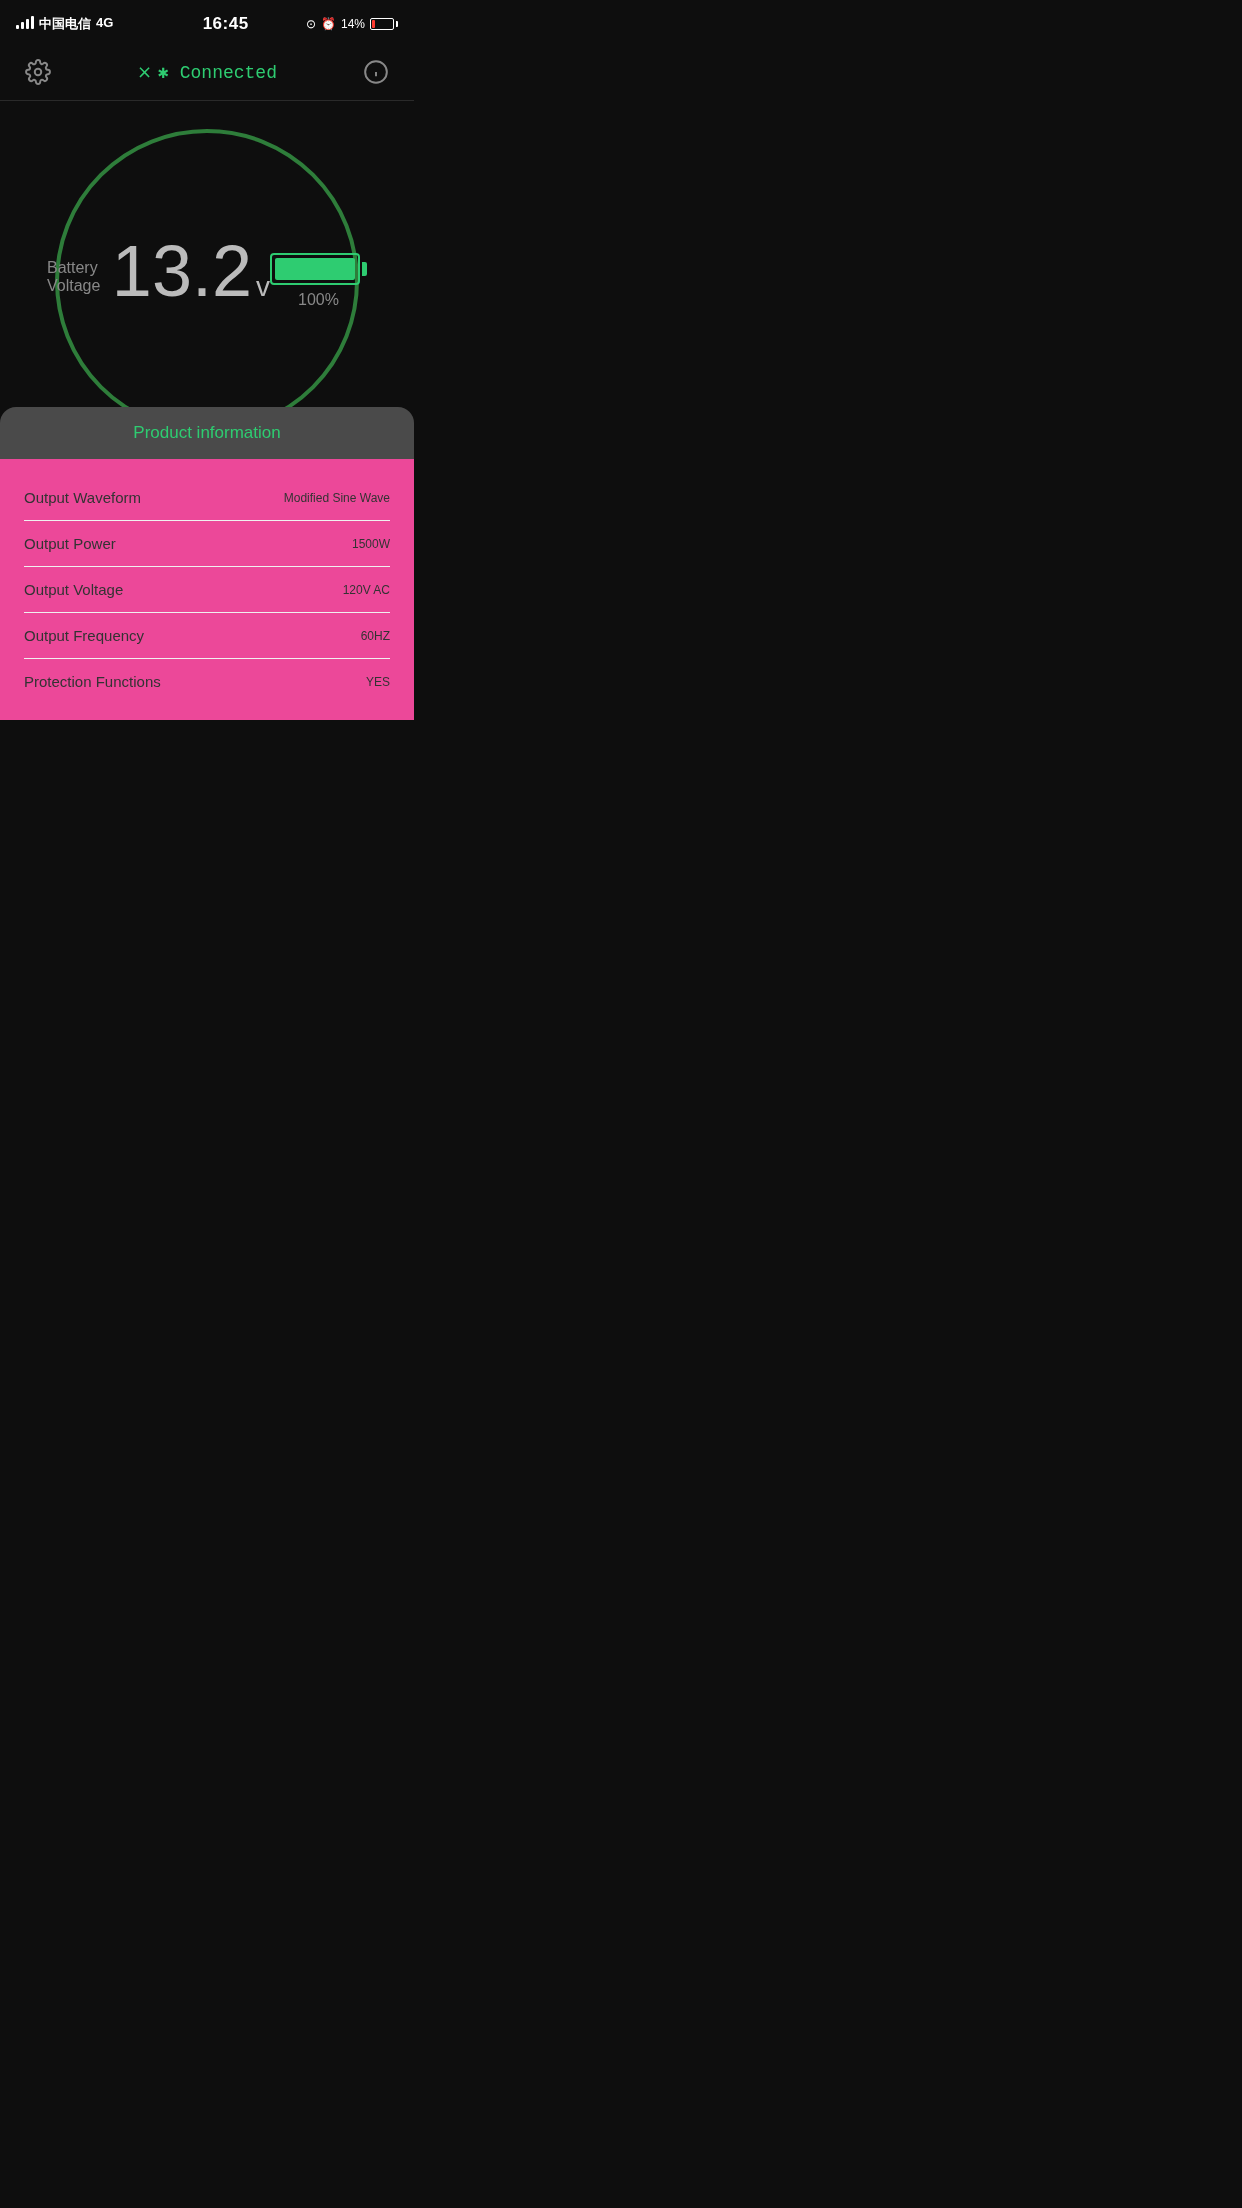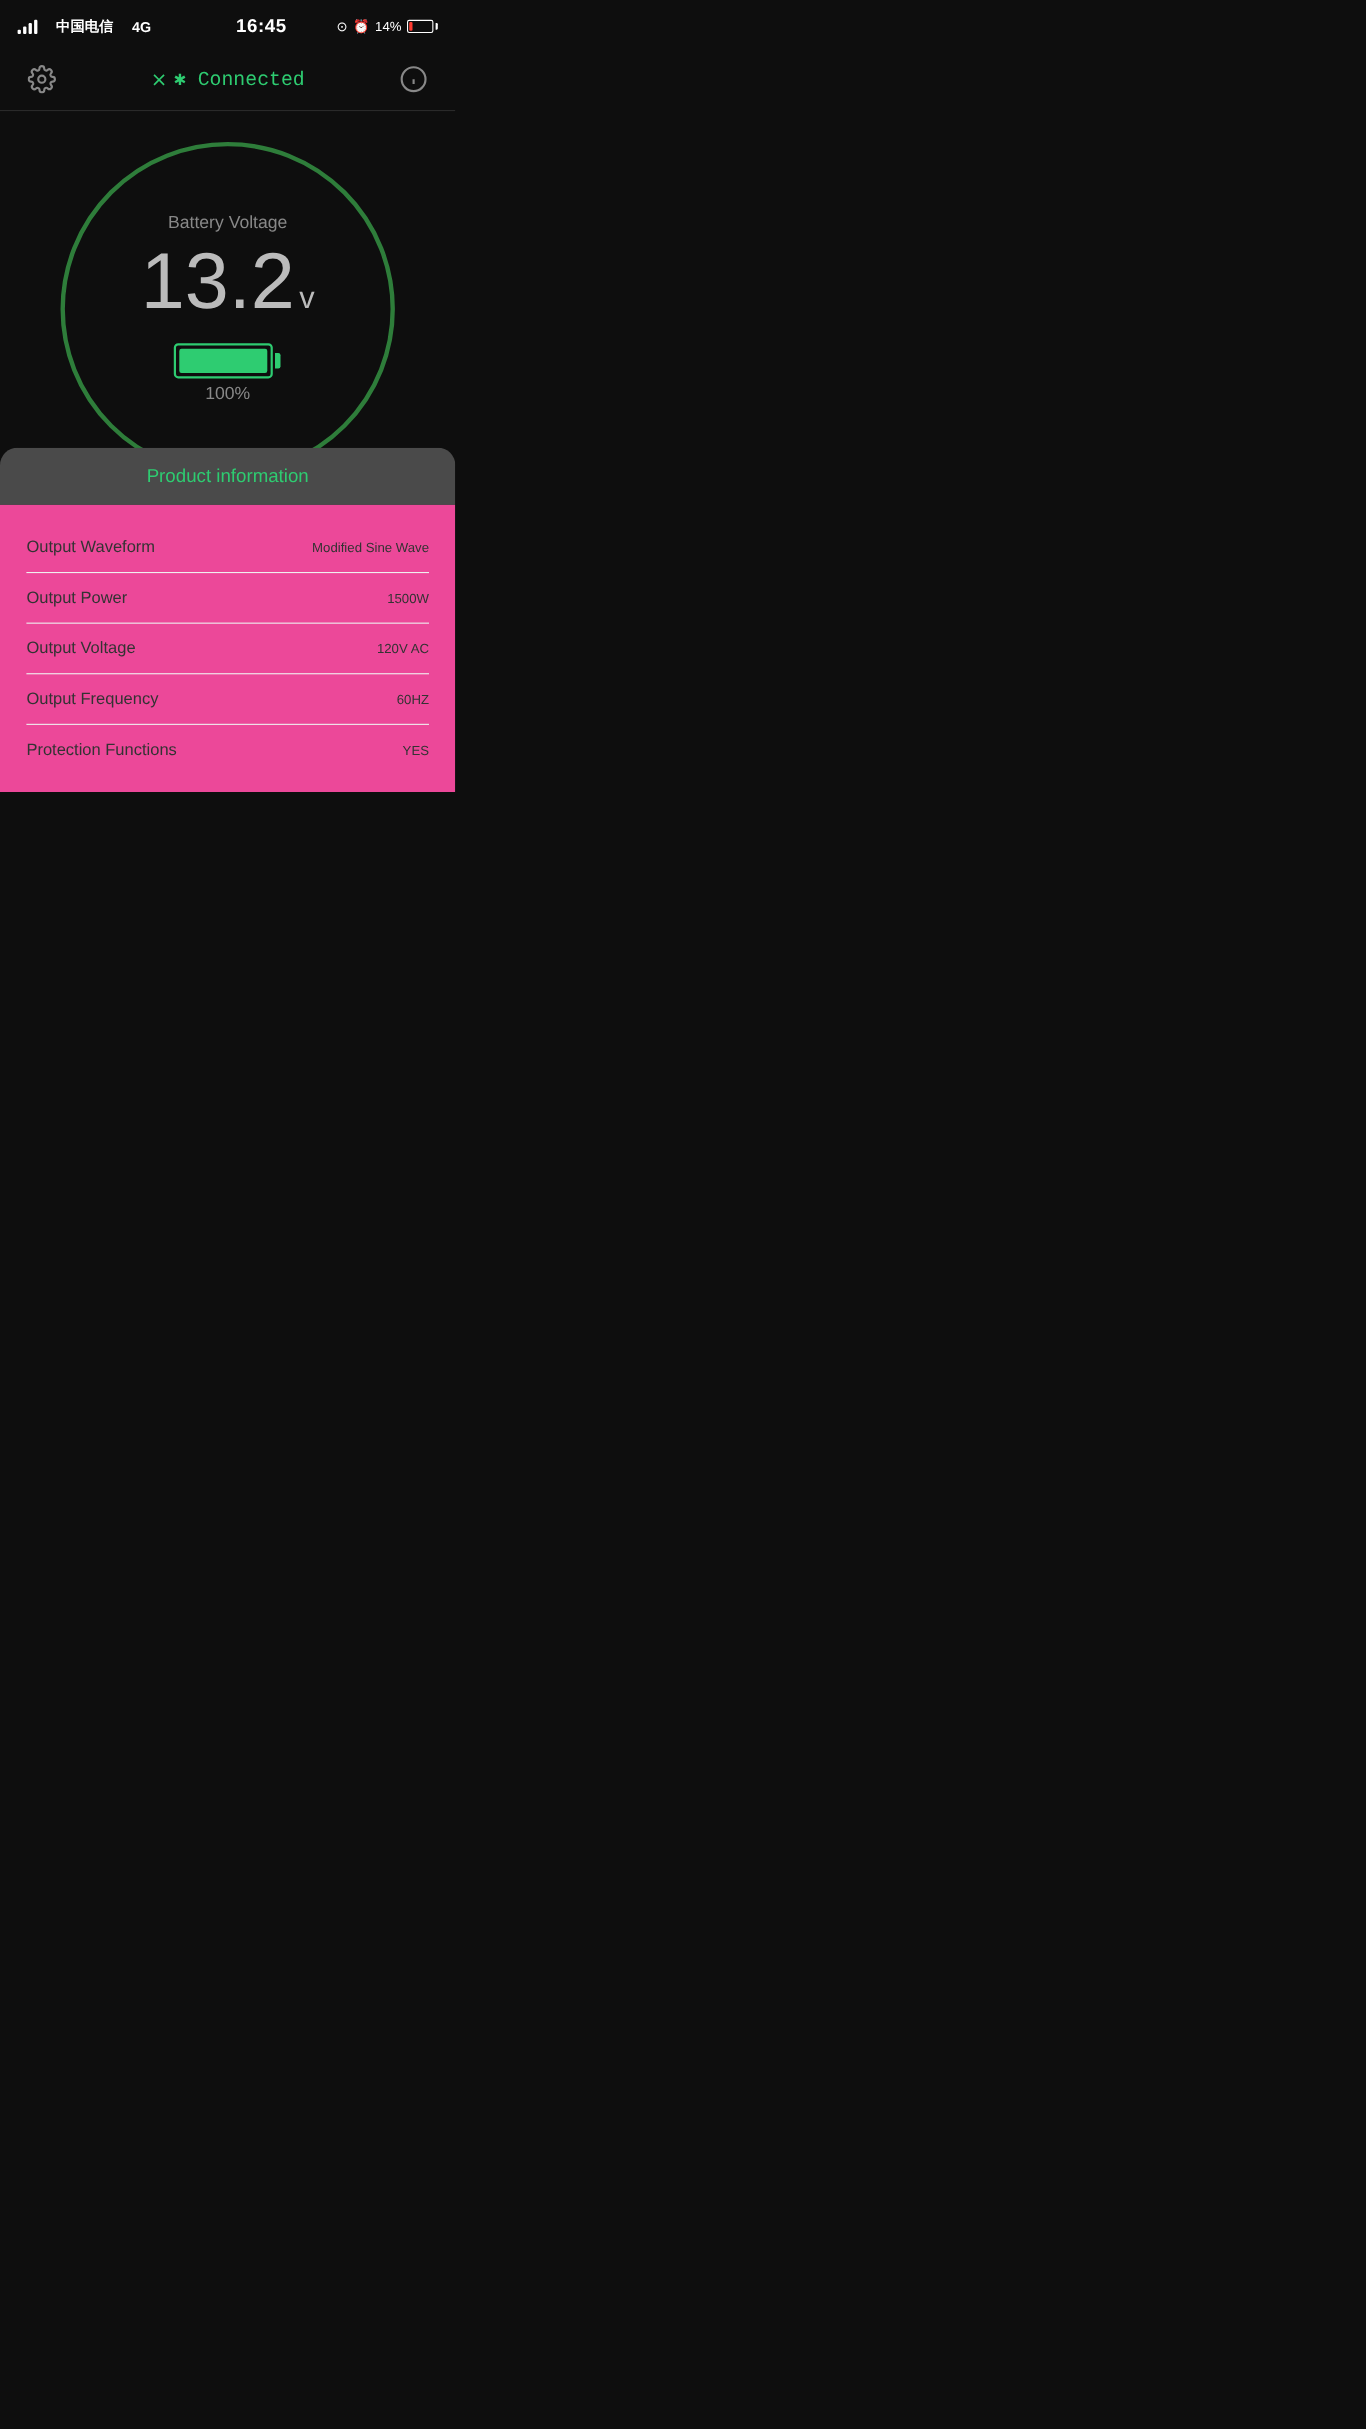--- a/index.html
+++ b/index.html
@@ -23,22 +23,21 @@
     .status-bar {
       display: flex;
       align-items: center;
       justify-content: space-between;
       padding: 8px 16px 4px;
       height: 44px;
     }
 
     .status-left {
       display: flex;
-      align-items: center;
-      gap: 17px;
+      gap: 5px;
       font-size: 13px;
       font-weight: 600;
       color: #fff;
     }
 
     .signal-bars {
       display: flex;
       align-items: flex-end;
       gap: 2px;
       height: 14px;
@@ -165,21 +164,21 @@
     .gauge-svg {
       position: absolute;
       top: 0;
       left: 0;
       width: 100%;
       height: 100%;
     }
 
     .gauge-inner {
       display: flex;
-      flex-direction: column;
+      flex-direction: row;
       align-items: center;
       justify-content: center;
       z-index: 1;
     }
 
     .battery-voltage-label {
       font-size: 16px;
       color: #888;
       margin-bottom: 8px;
     }

